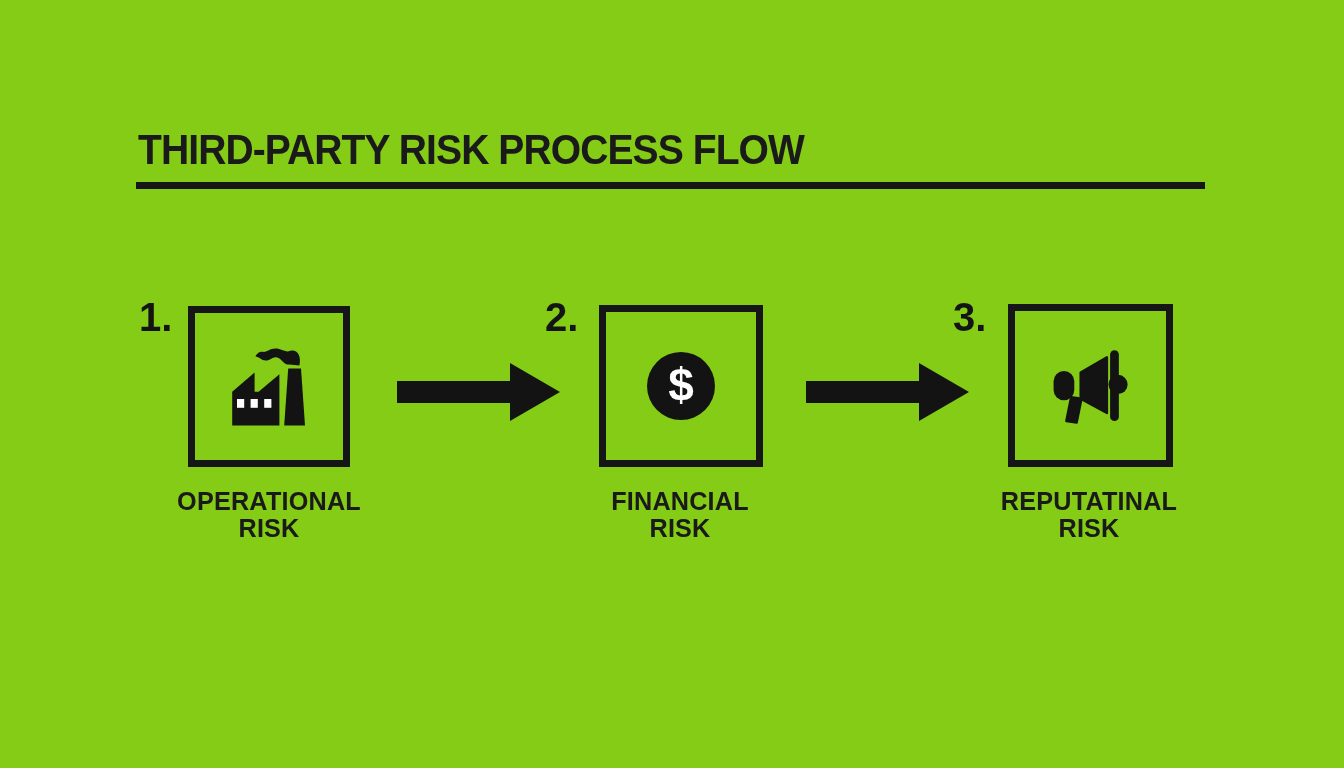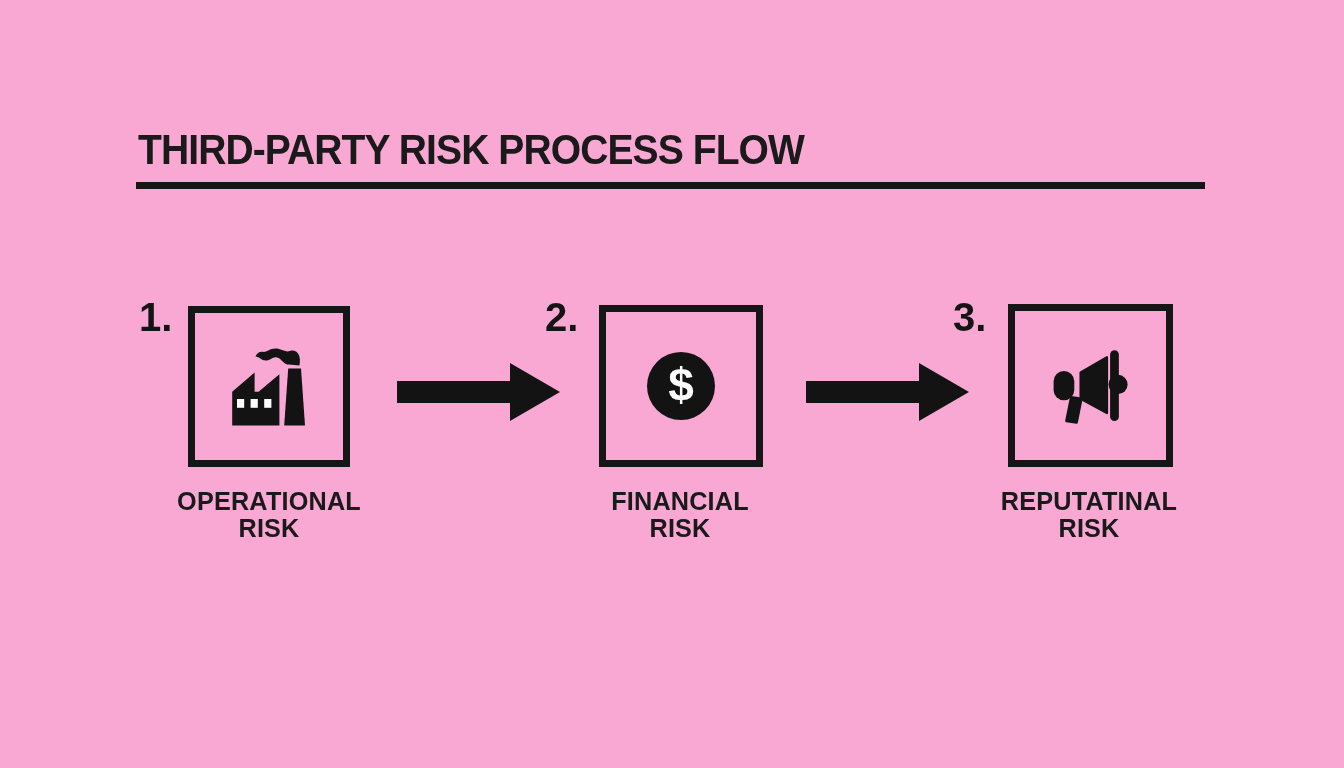--- a/index.html
+++ b/index.html
@@ -3,21 +3,21 @@
 <meta charset="utf-8">
 <style>
   * { margin: 0; padding: 0; box-sizing: border-box; }
   html, body { background: #e9e9e9; }
   body { font-family: "Liberation Sans", sans-serif; }
 
   .canvas {
     position: relative;
     width: 1344px;
     height: 768px;
-    background: #f9a8d4;
+    background: #84cc16;
     overflow: hidden;
     color: #171717;
   }
 
   .page-title {
     position: absolute;
     left: 138px;
     top: 129px;
     font-size: 42px;
     font-weight: bold;

